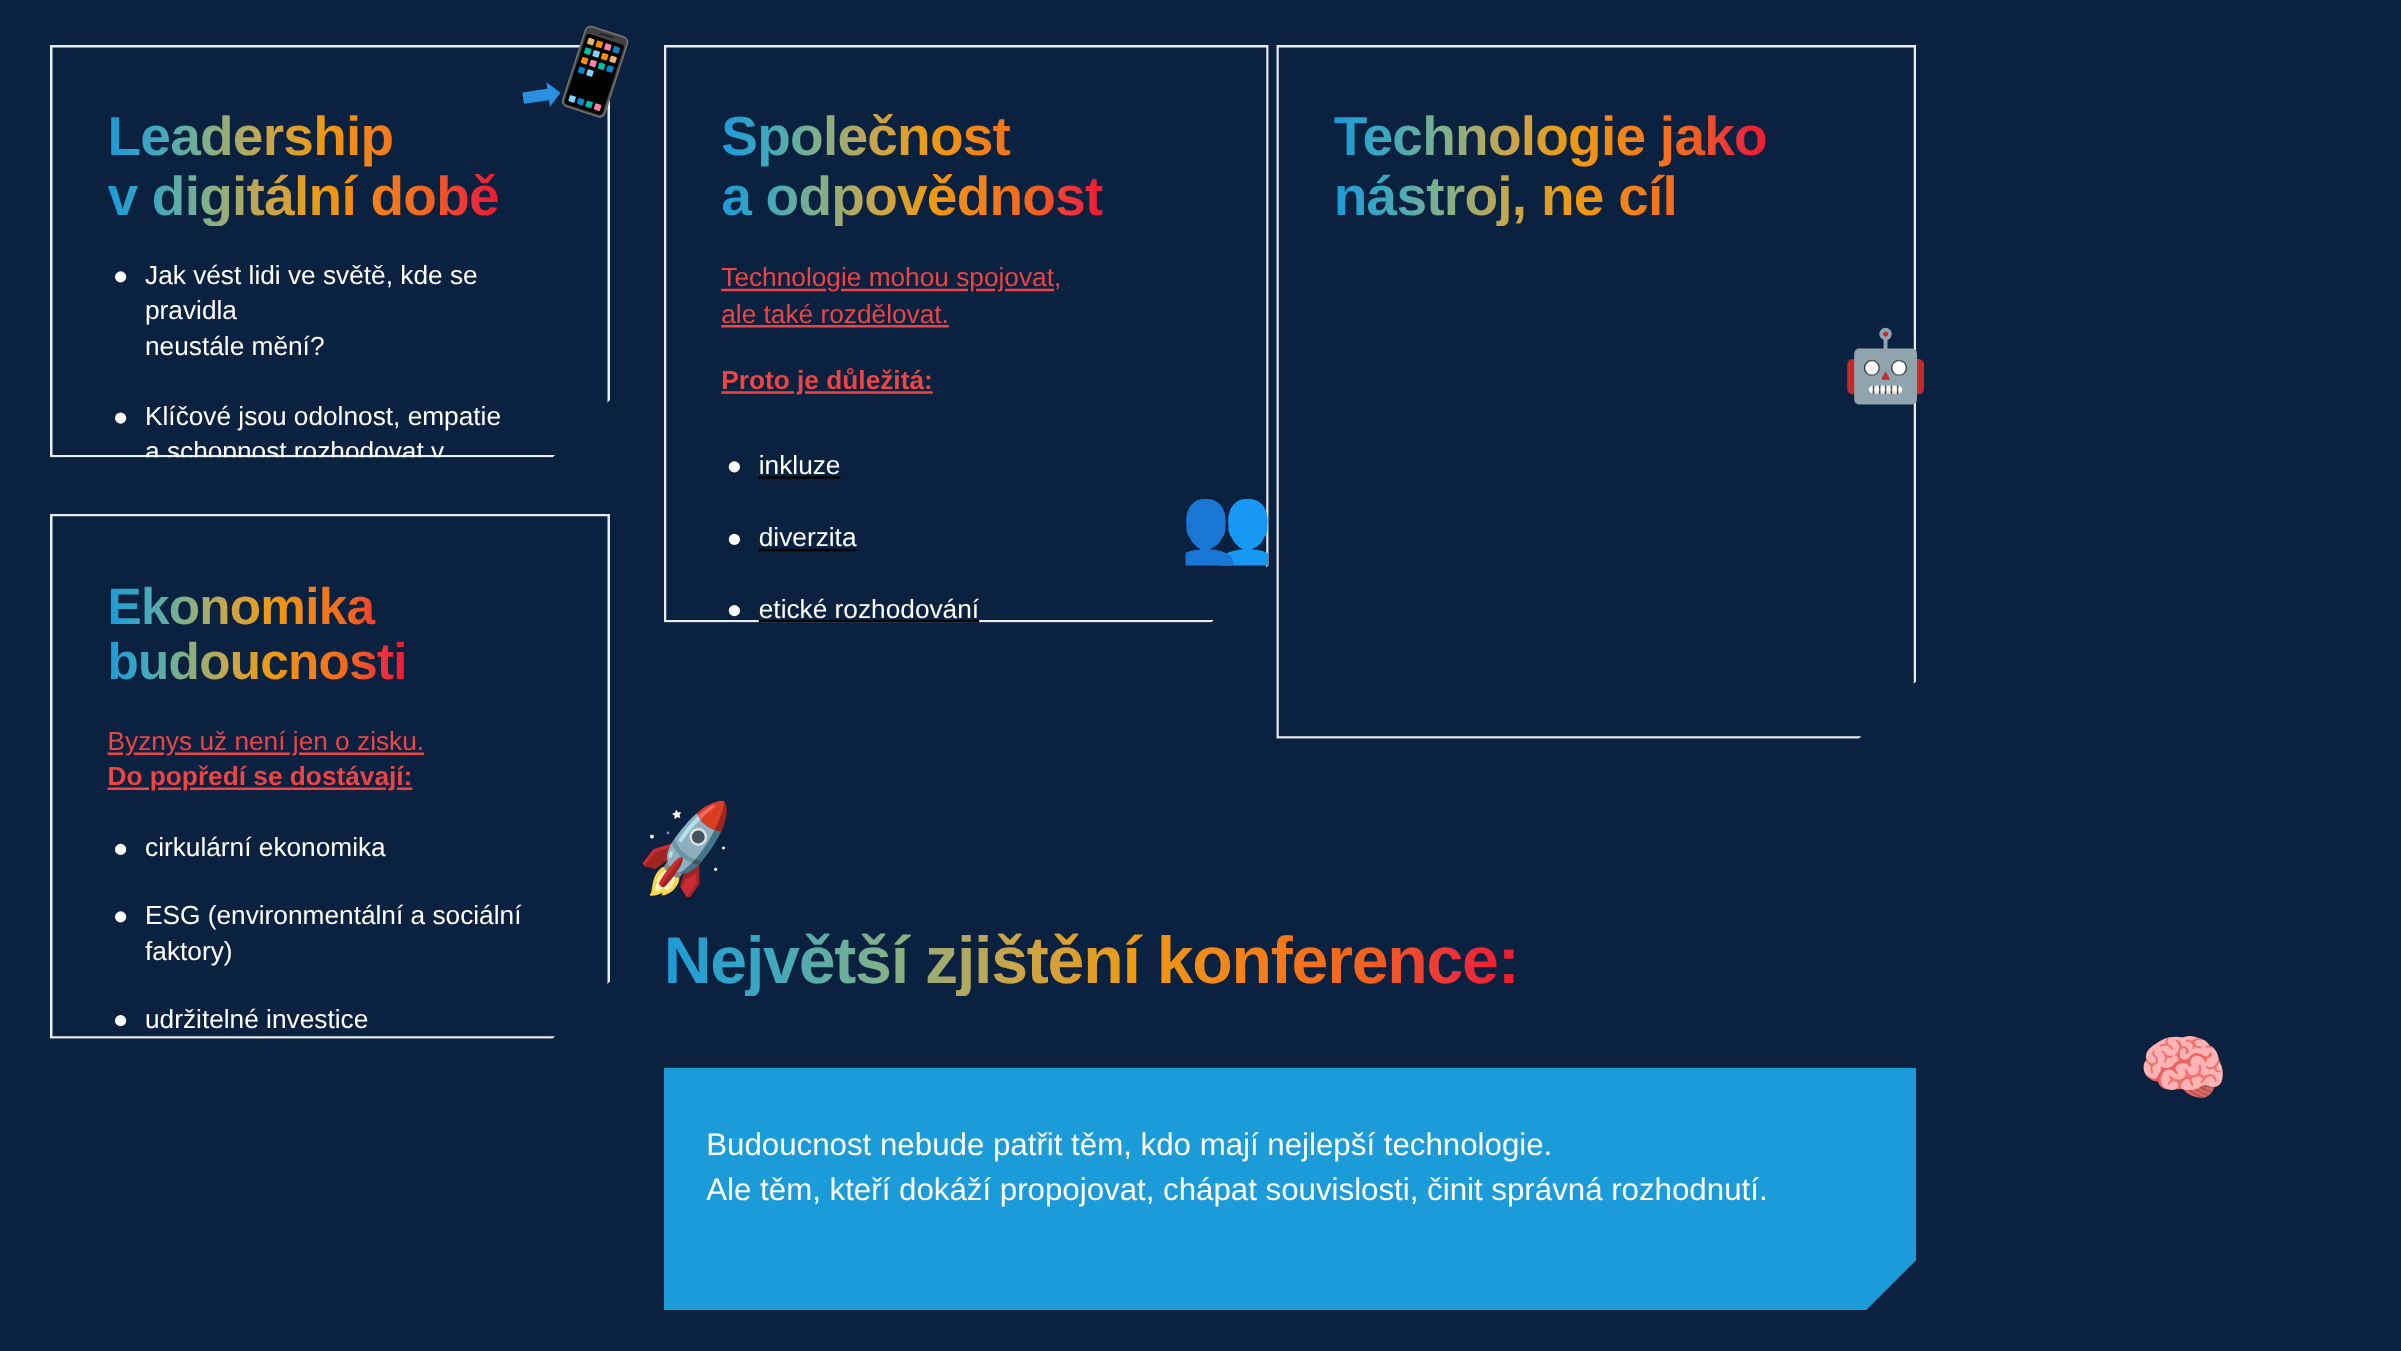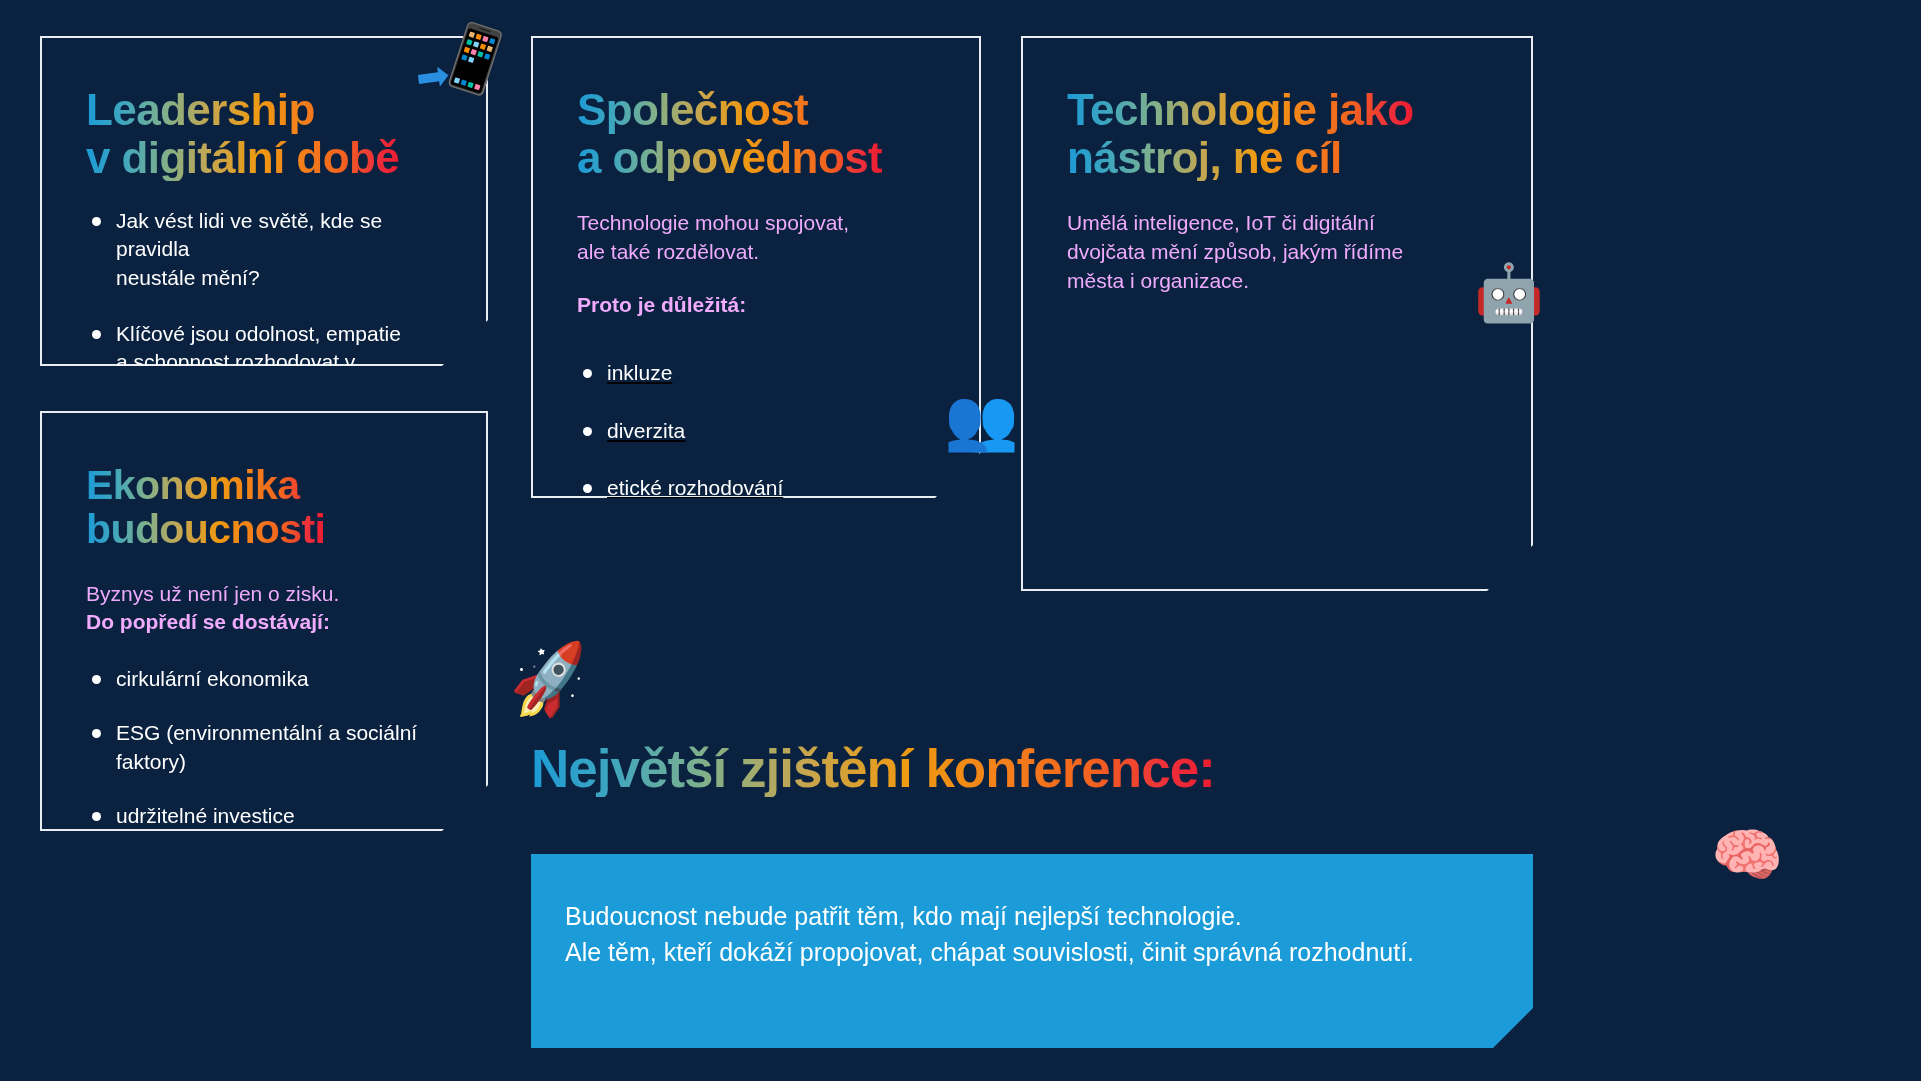--- a/index.html
+++ b/index.html
@@ -42,25 +42,26 @@
         #F2631F 82%, #ED2F3B 93%, #EC1C30 100%);
     -webkit-background-clip:text;
     background-clip:text;
     color:transparent;
     -webkit-text-fill-color:transparent;
     display:inline-block;
     white-space:pre-line;
   }
 
   .body-text {
-    color:#f0abfc;
+    color:#ef4444;
     font-size:21px;
     line-height:1.37;
     white-space:pre-line;
     font-weight:400;
+    text-decoration:underline;
   }
   .body-text.bold { font-weight:bold; }
 
   
   ul.bullets { list-style:none; }
   ul.bullets li {
     position:relative;
     color:#FFFFFF;
     font-size:21px;
     line-height:1.35;
@@ -72,21 +73,21 @@
     position:absolute;
     left:6px; top:10px;
     width:9px; height:9px;
     border-radius:50%;
     background:#FFFFFF;
   }
 
   
   #card-leadership { left:40px;   top:36px;  width:448px;  height:330px; }
   #card-economy    { left:40px;   top:411px; width:448px;  height:420px; }
-  #card-society    { left:531px;  top:36px;  width:450px;  height:462px; }
+  #card-society    { left:531px;  top:36px;  width:484px;  height:462px; }
   #card-technology { left:1021px; top:36px;  width:512px;  height:555px; }
 
   #card-leadership .gtitle { font-size:44px; }
   #card-economy .gtitle    { font-size:41px; }
   #card-society .gtitle    { font-size:44px; }
   #card-technology .gtitle { font-size:44px; }
 
   #card-leadership .card-inner { padding-top:48px; }
   #card-leadership ul.bullets { margin-top:26px; }
   #card-leadership ul.bullets li + li { margin-top:28px; }
@@ -191,23 +192,20 @@
         <li>diverzita</li>
         <li>etické rozhodování</li>
       </ul>
     </div>
   </div>
 
   <div class="card" id="card-technology">
     <div class="card-inner">
       <div class="gtitle">Technologie jako
 nástroj, ne cíl</div>
-      <div class="body-text intro">Umělá inteligence, IoT či digitální
-dvojčata mění způsob, jakým řídíme
-města i organizace.</div>
     </div>
   </div>
 
   <div class="gtitle" id="finding-headline">Největší zjištění konference:</div>
 
   <div id="quote-banner">
     <div id="quote-text">Budoucnost nebude patřit těm, kdo mají nejlepší technologie.
 Ale těm, kteří dokáží propojovat, chápat souvislosti, činit správná rozhodnutí.</div>
   </div>
 

